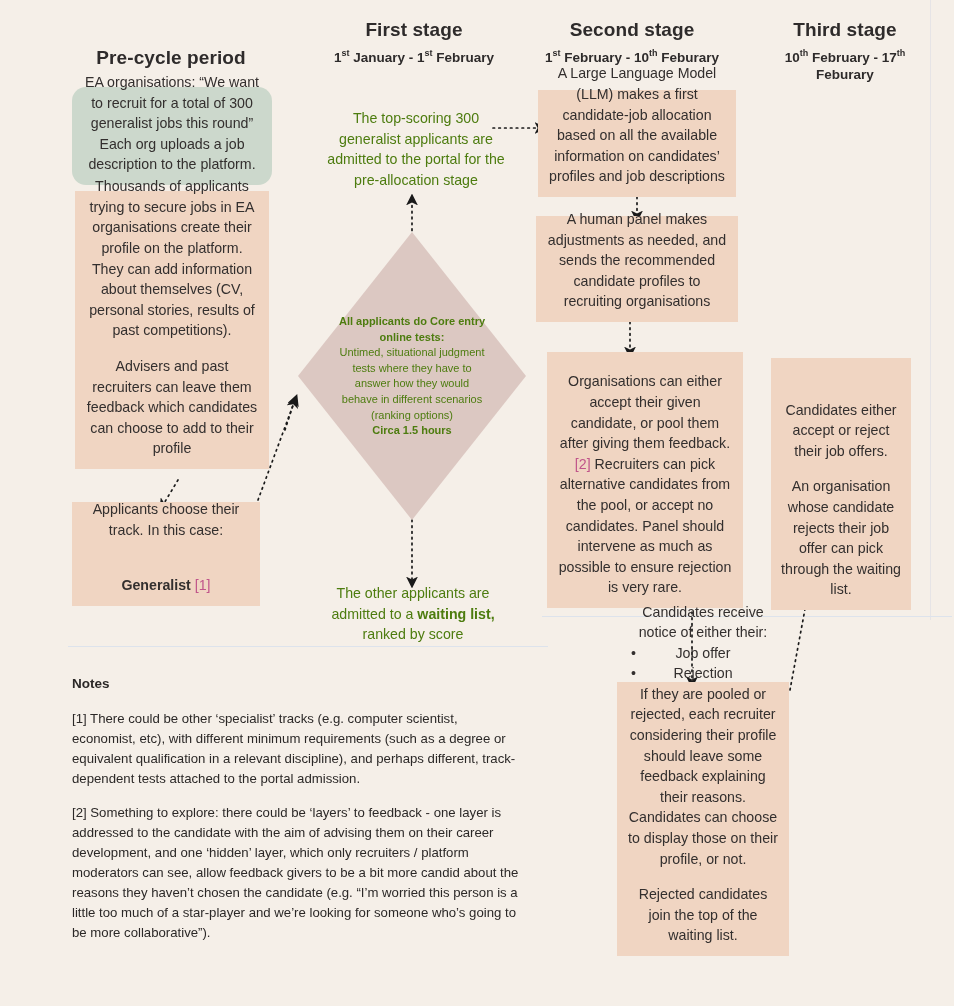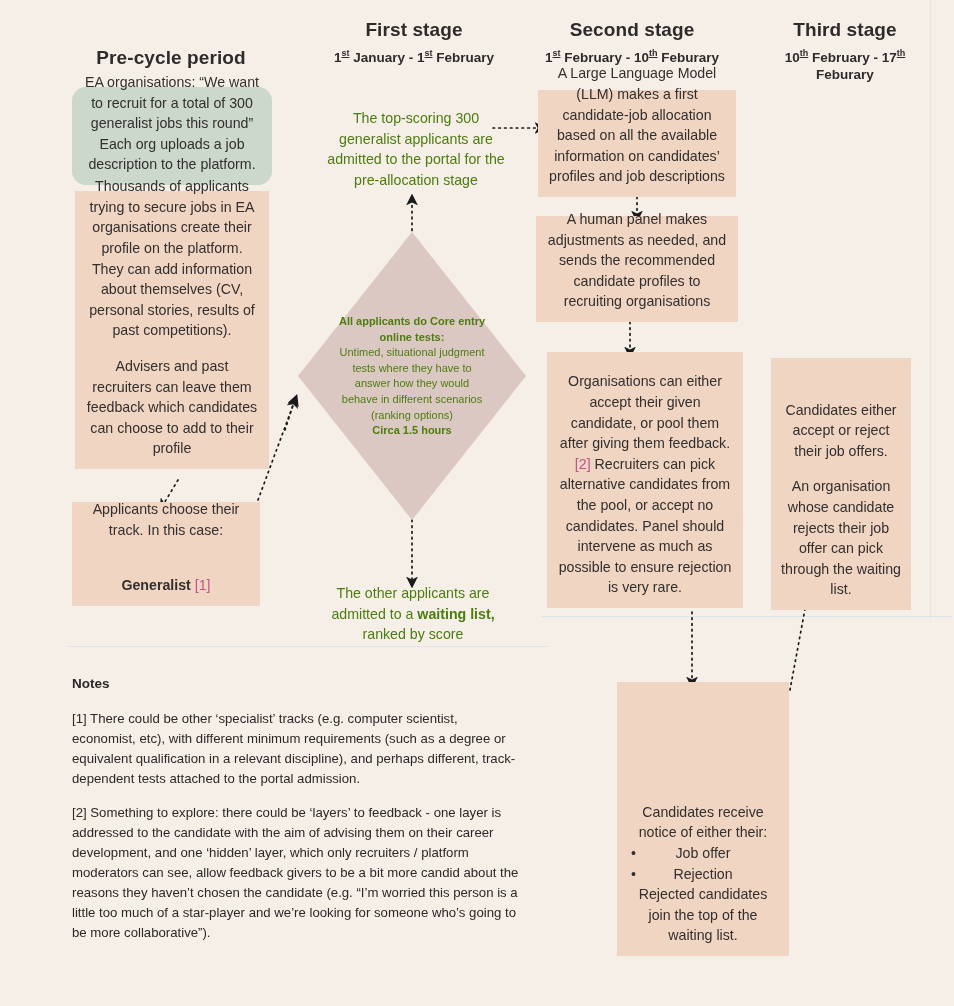--- a/index.html
+++ b/index.html
@@ -47,21 +47,20 @@
   .col-head .dates {
     font-size: 13.5px;
     font-weight: bold;
     color: #2e2b2b;
     margin-top: 5px;
     line-height: 1.35;
   }
   .col-head .dates sup {
     font-size: 9px;
     vertical-align: super;
-    text-decoration: underline;
   }
   
   .box {
     position: absolute;
     box-sizing: border-box;
     background: #f0d5c2;
     color: #332f2e;
     font-size: 14.2px;
     line-height: 1.45;
     text-align: center;
@@ -255,20 +254,21 @@
     <p>Candidates either accept or reject their job offers.</p>
     <p>An organisation whose candidate rejects their job offer can pick through the waiting list.</p>
   </div>
 
   <div class="box" style="left:617px; top:682px; width:172px; height:274px;">
     <p>Candidates receive notice of either their:</p>
     <ul class="bullets" style="margin-top:0;">
       <li>Job offer</li>
       <li>Rejection</li>
     </ul>
+    <p>If they are pooled or rejected, each recruiter considering their profile should leave some feedback explaining their reasons. Candidates can choose to display those on their profile, or not.</p>
     <p>Rejected candidates join the top of the waiting list.</p>
   </div>
 
   <div class="notes" style="left:72px; top:674px;">
     <h4>Notes</h4>
     <p>[1] There could be other ‘specialist’ tracks (e.g. computer scientist, economist, etc), with different minimum requirements (such as a degree or equivalent qualification in a relevant discipline), and perhaps different, track-dependent tests attached to the portal admission.</p>
     <p>[2] Something to explore: there could be ‘layers’ to feedback - one layer is addressed to the candidate with the aim of advising them on their career development, and one ‘hidden’ layer, which only recruiters / platform moderators can see, allow feedback givers to be a bit more candid about the reasons they haven’t chosen the candidate (e.g. “I’m worried this person is a little too much of a star-player and we’re looking for someone who’s going to be more collaborative”).</p>
   </div>
 
 </div>

